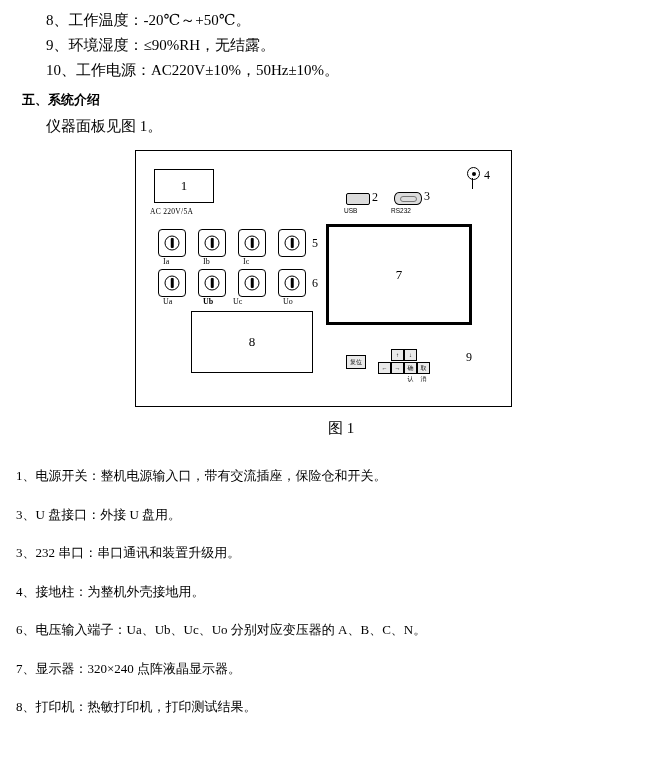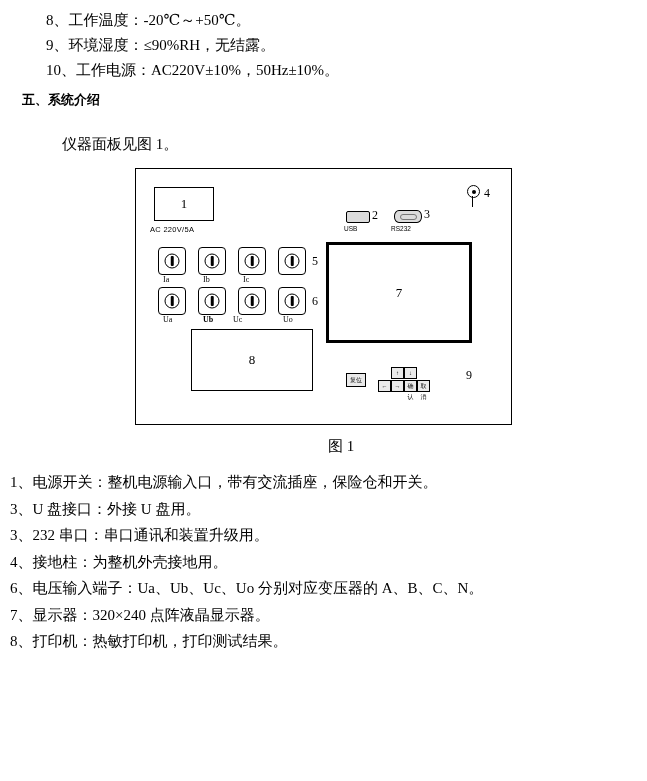--- a/index.html
+++ b/index.html
@@ -37,22 +37,22 @@
     font-size: 13px;
     font-weight: bold;
     line-height: 26px;
     padding-left: 22px;
     margin-top: 4px;
     font-family: "Liberation Sans", sans-serif;
   }
   .intro-line {
     font-size: 15px;
     line-height: 26px;
-    padding-left: 62px;
-    margin-top: 18px;
+    padding-left: 46px;
+    margin-top: 0;
   }
 
   
   .figure-wrap {
     position: relative;
     height: 300px;
     margin-top: 6px;
   }
   .panel {
     position: absolute;
@@ -81,21 +81,21 @@
     left: 0; right: 0; top: 50%;
     transform: translateY(-50%);
     text-align: center;
     font-size: 13px;
   }
   .ac-label {
     position: absolute;
     left: 14px;
     top: 56px;
     font-size: 7.5px;
-    font-family: Liberation Sans, sans-serif;
+    font-family: Liberation Serif, serif;
     letter-spacing: .3px;
   }
   .usb-port {
     position: absolute;
     left: 210px;
     top: 42px;
     width: 22px;
     height: 10px;
     border: 1px solid #000;
     border-radius: 2px;
@@ -242,24 +242,25 @@
     margin-top: 2px;
     margin-left: 35px;
   }
 
   .desc-list {
     margin: 0;
     padding: 6px 0 0 0;
     list-style: none;
   }
   .desc-item {
-    font-size: 15px;
+    font-size: 13px;
     line-height: 26.5px;
-    padding-left: 10px;
+    padding-left: 16px;
     text-indent: 0;
+    margin-top: 12px;
   }
   .desc-item .cont {
     display: block;
     padding-left: 24px;
     text-indent: 0;
   }
 </style>
 </head>
 <body>
 

